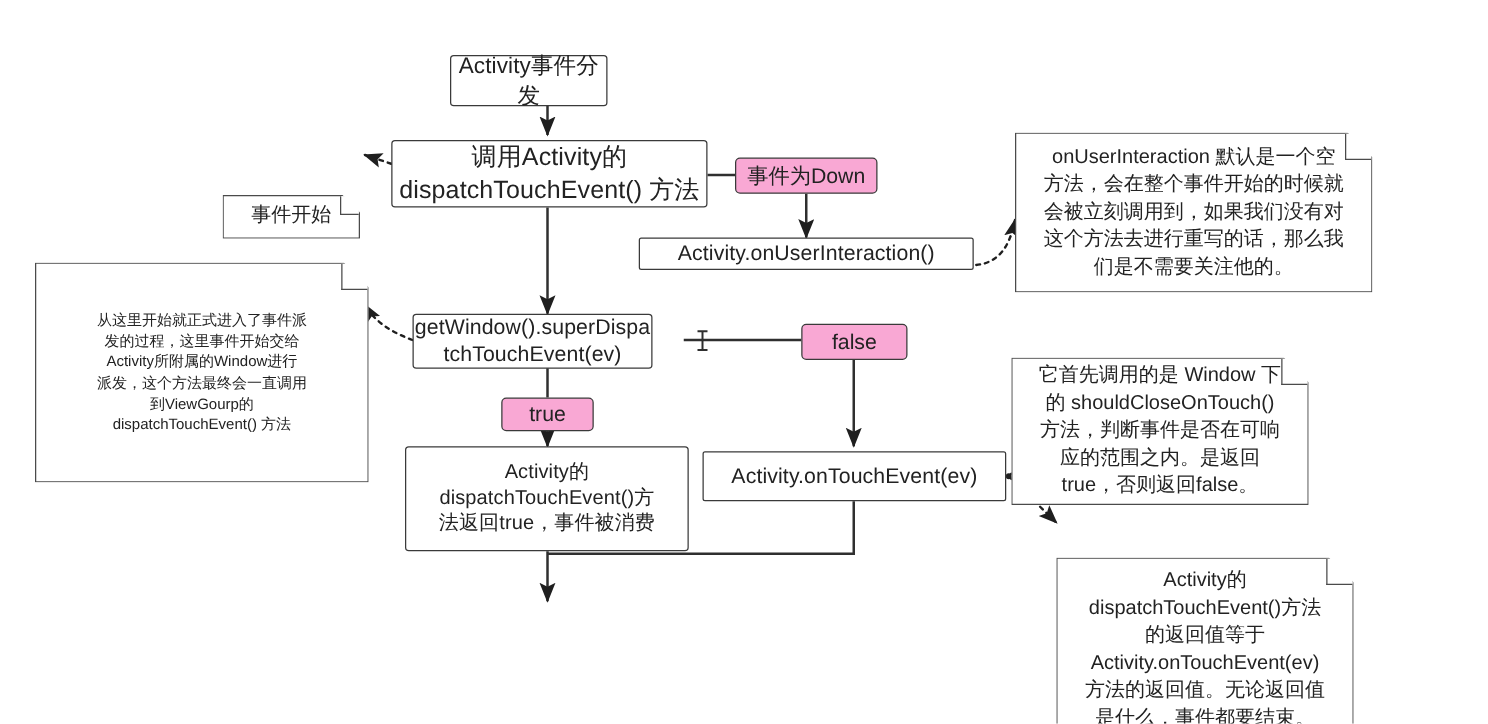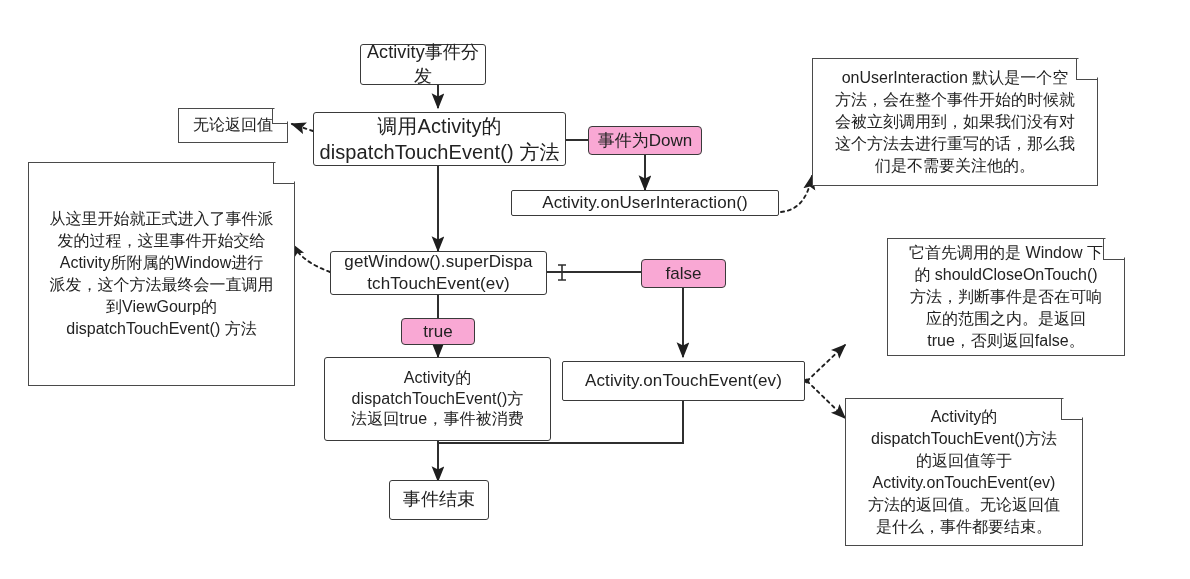--- a/index.html
+++ b/index.html
@@ -43,20 +43,21 @@
     background:#ffffff;
     color:#222222;
     text-align:center;
     line-height:1.38;
     white-space:pre-line;
     padding:8px 10px;
     display:flex;align-items:center;justify-content:center;
     border:1.6px solid #4a4a4a;
     --fold:18px;
     clip-path:polygon(0 0, calc(100% - var(--fold)) 0, 100% var(--fold), 100% 100%, 0 100%);
+    margin-top:48px;
   }
   .note .fold{
     position:absolute;top:0;right:0;
     width:var(--fold);height:var(--fold);
     border-left:1.6px solid #4a4a4a;
     border-bottom:1.6px solid #4a4a4a;
     background:#ffffff;
     transform-origin:top right;
   }
 </style>
@@ -108,64 +109,63 @@
       <path d="M807,381 L845,418" marker-end="url(#arwd)"></path>
     </g>
     <circle cx="807" cy="381" r="2.4" fill="#1f1f1f"></circle>
   </svg>
 
   <div class="node" style="left:360px;top:44px;width:126px;height:41px;font-size:18px;">Activity事件分发</div>
 
   <div class="node" style="left:313px;top:112px;width:253px;height:54px;font-size:20px;">调用Activity的
 dispatchTouchEvent() 方法</div>
 
-  <div class="node" style="left:330px;top:251px;width:217px;height:44px;font-size:17px;">getWindow().superDispa
+  <div class="node" style="left:330px;top:251px;width:192px;height:44px;font-size:17px;">getWindow().superDispa
 tchTouchEvent(ev)</div>
 
   <div class="node plain" style="left:511px;top:190px;width:268px;height:26px;font-size:17px;">Activity.onUserInteraction()</div>
 
   <div class="node plain" style="left:562px;top:361px;width:243px;height:40px;font-size:17px;">Activity.onTouchEvent(ev)</div>
 
   <div class="node" style="left:324px;top:357px;width:227px;height:84px;font-size:16px;">Activity的
 dispatchTouchEvent()方
 法返回true，事件被消费</div>
 
-  <div class="node" style="left:389px;top:480px;width:100px;height:40px;font-size:18px;">事件结束</div>
 
   <div class="label-chip" style="left:588px;top:126px;width:114px;height:29px;">事件为Down</div>
 
   <div class="label-chip" style="left:401px;top:318px;width:74px;height:27px;">true</div>
 
   <div class="label-chip" style="left:641px;top:259px;width:85px;height:29px;">false</div>
 
   <div class="note" style="left:178px;top:108px;width:110px;height:35px;font-size:16px;--fold:14px;">
     <span class="fold"></span>
-    <span>无论返回值</span>
+    <span>事件开始</span>
   </div>
 
-  <div class="note" style="left:28px;top:162px;width:267px;height:224px;font-size:16px;--fold:20px;">
+  <div class="note" style="left:28px;top:162px;width:267px;height:176px;font-size:12px;--fold:20px;">
     <span class="fold"></span>
     <span>从这里开始就正式进入了事件派
 发的过程，这里事件开始交给
 Activity所附属的Window进行
 派发，这个方法最终会一直调用
 到ViewGourp的
 dispatchTouchEvent() 方法</span>
   </div>
 
   <div class="note" style="left:812px;top:58px;width:286px;height:128px;font-size:16px;--fold:20px;">
     <span class="fold"></span>
     <span>onUserInteraction 默认是一个空
 方法，会在整个事件开始的时候就
 会被立刻调用到，如果我们没有对
 这个方法去进行重写的话，那么我
 们是不需要关注他的。</span>
   </div>
 
-  <div class="note" style="left:887px;top:238px;width:238px;height:118px;font-size:16px;--fold:20px;">
+  <div class="note" style="left:809px;top:238px;width:238px;height:118px;font-size:16px;--fold:20px;">
     <span class="fold"></span>
     <span>它首先调用的是 Window 下
 的 shouldCloseOnTouch()
 方法，判断事件是否在可响
 应的范围之内。是返回
 true，否则返回false。</span>
   </div>
 
   <div class="note" style="left:845px;top:398px;width:238px;height:148px;font-size:16px;--fold:20px;">
     <span class="fold"></span>

